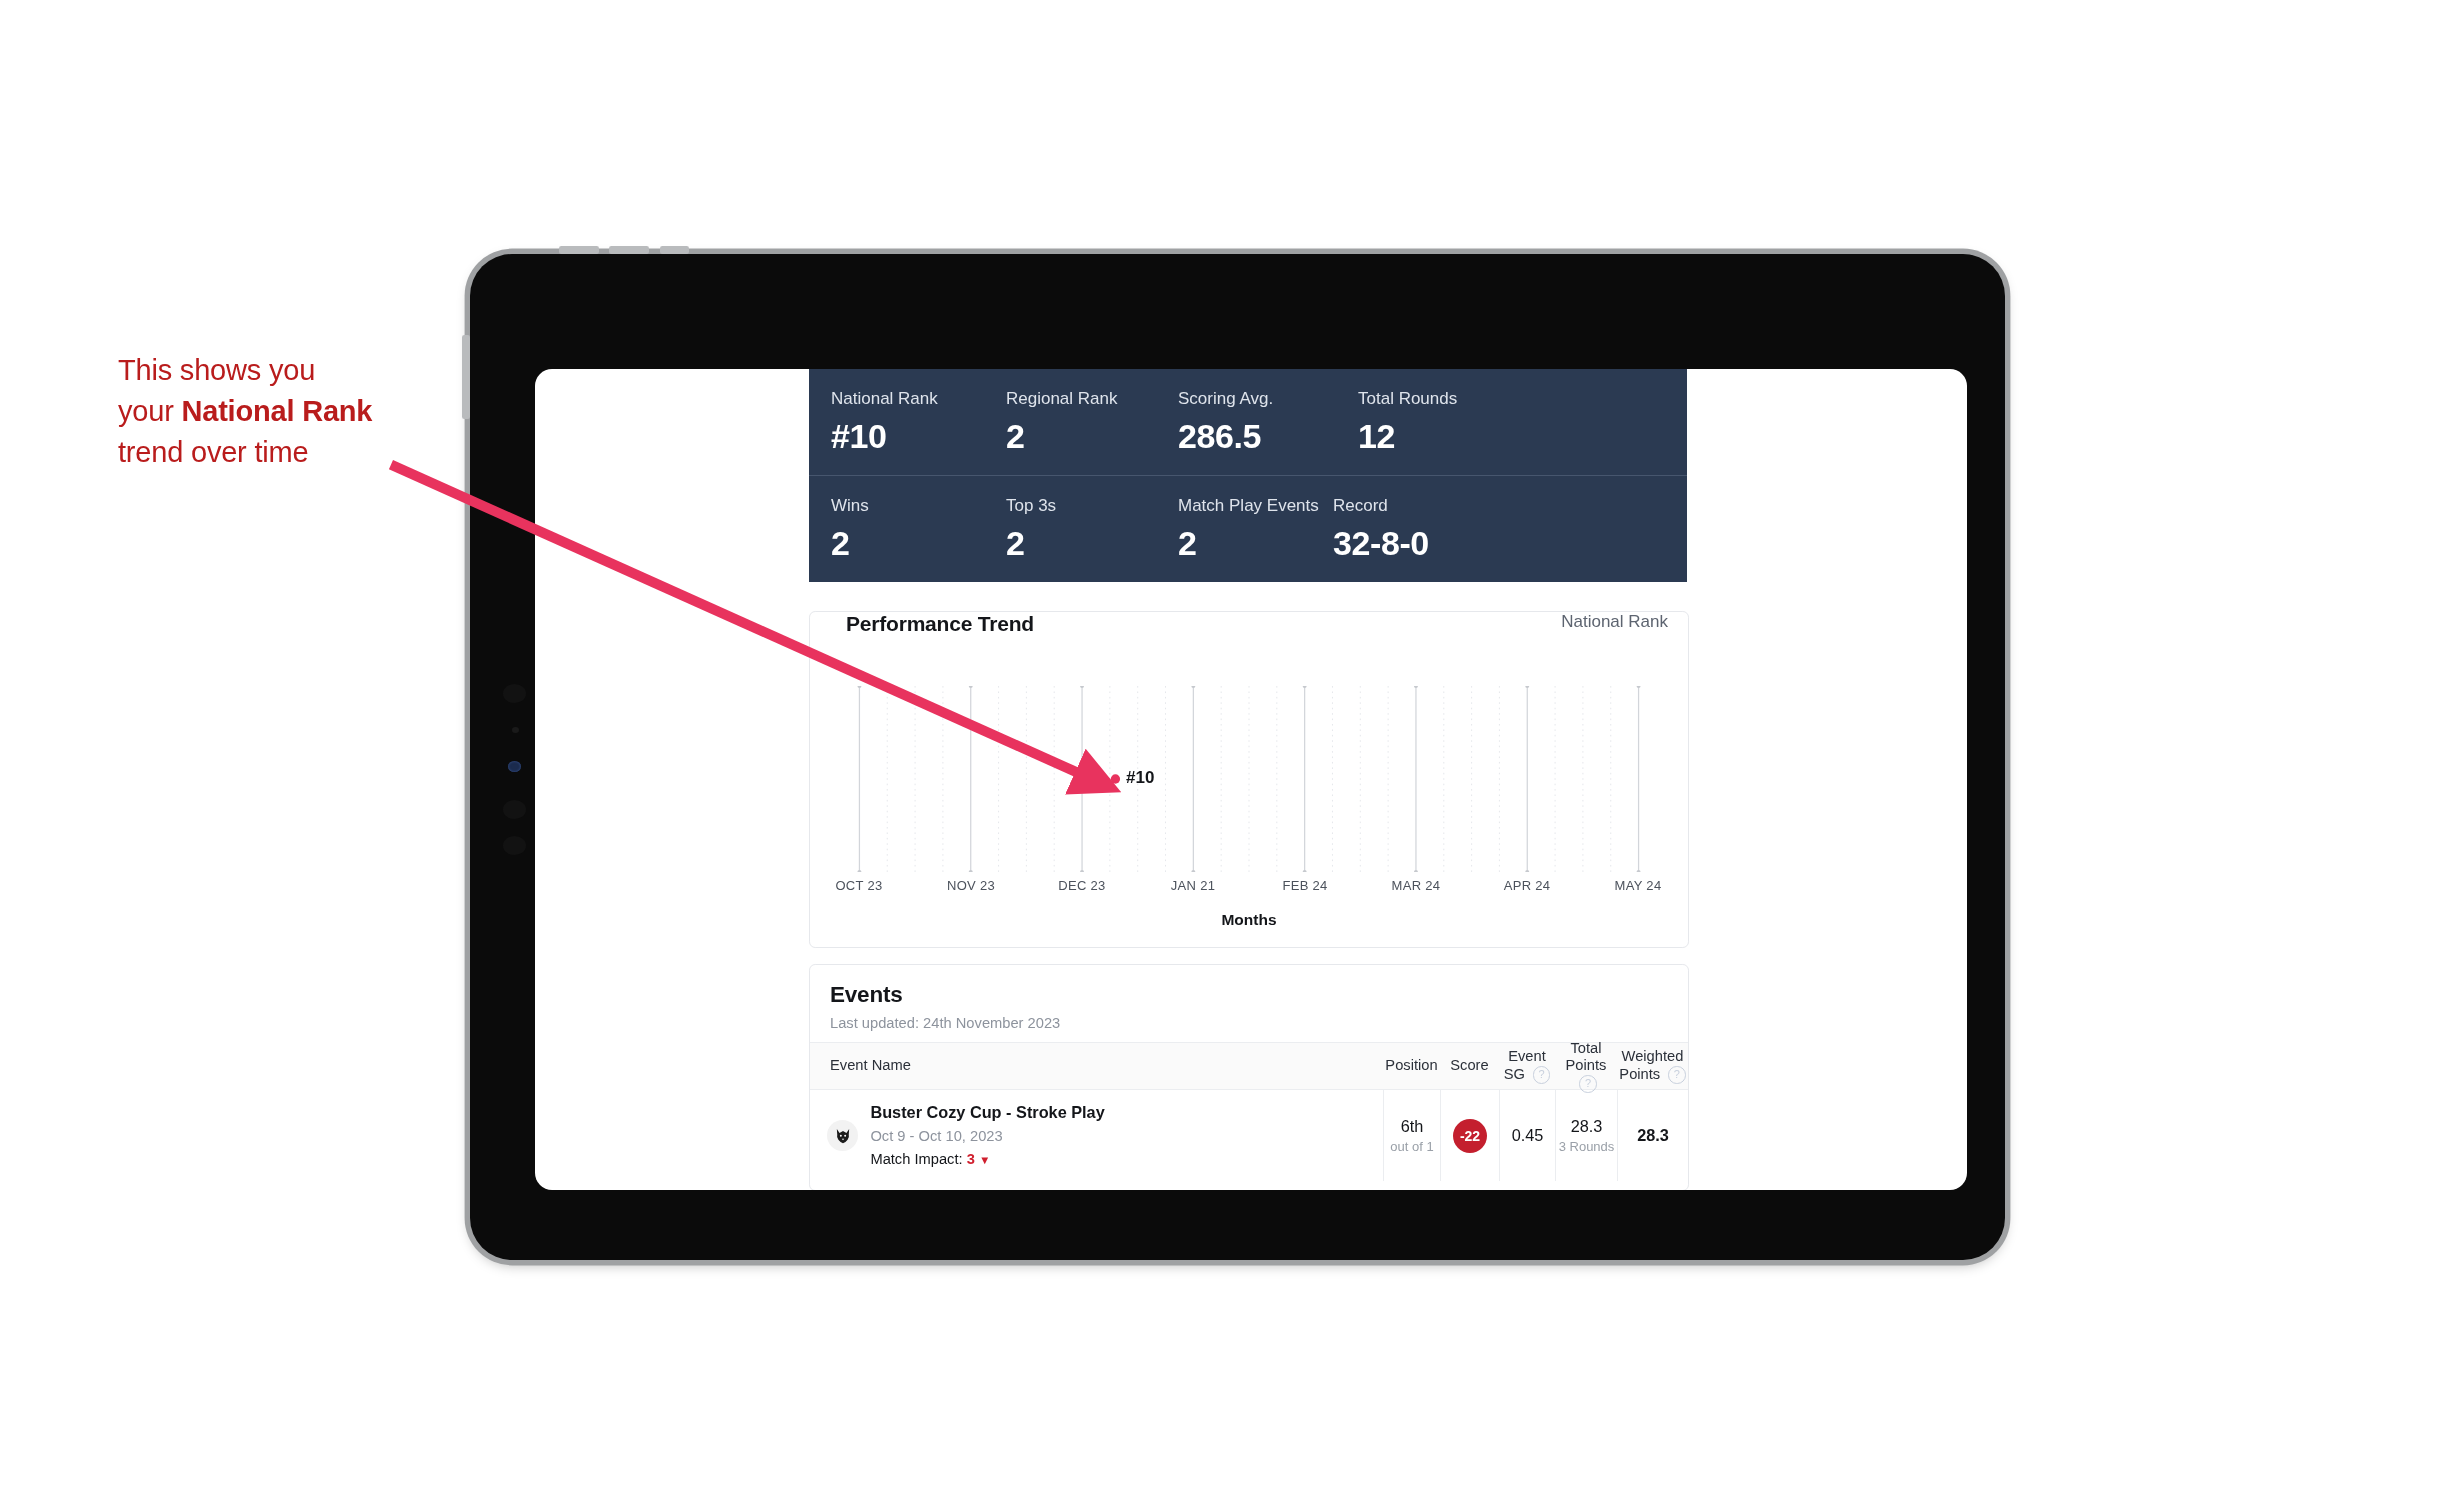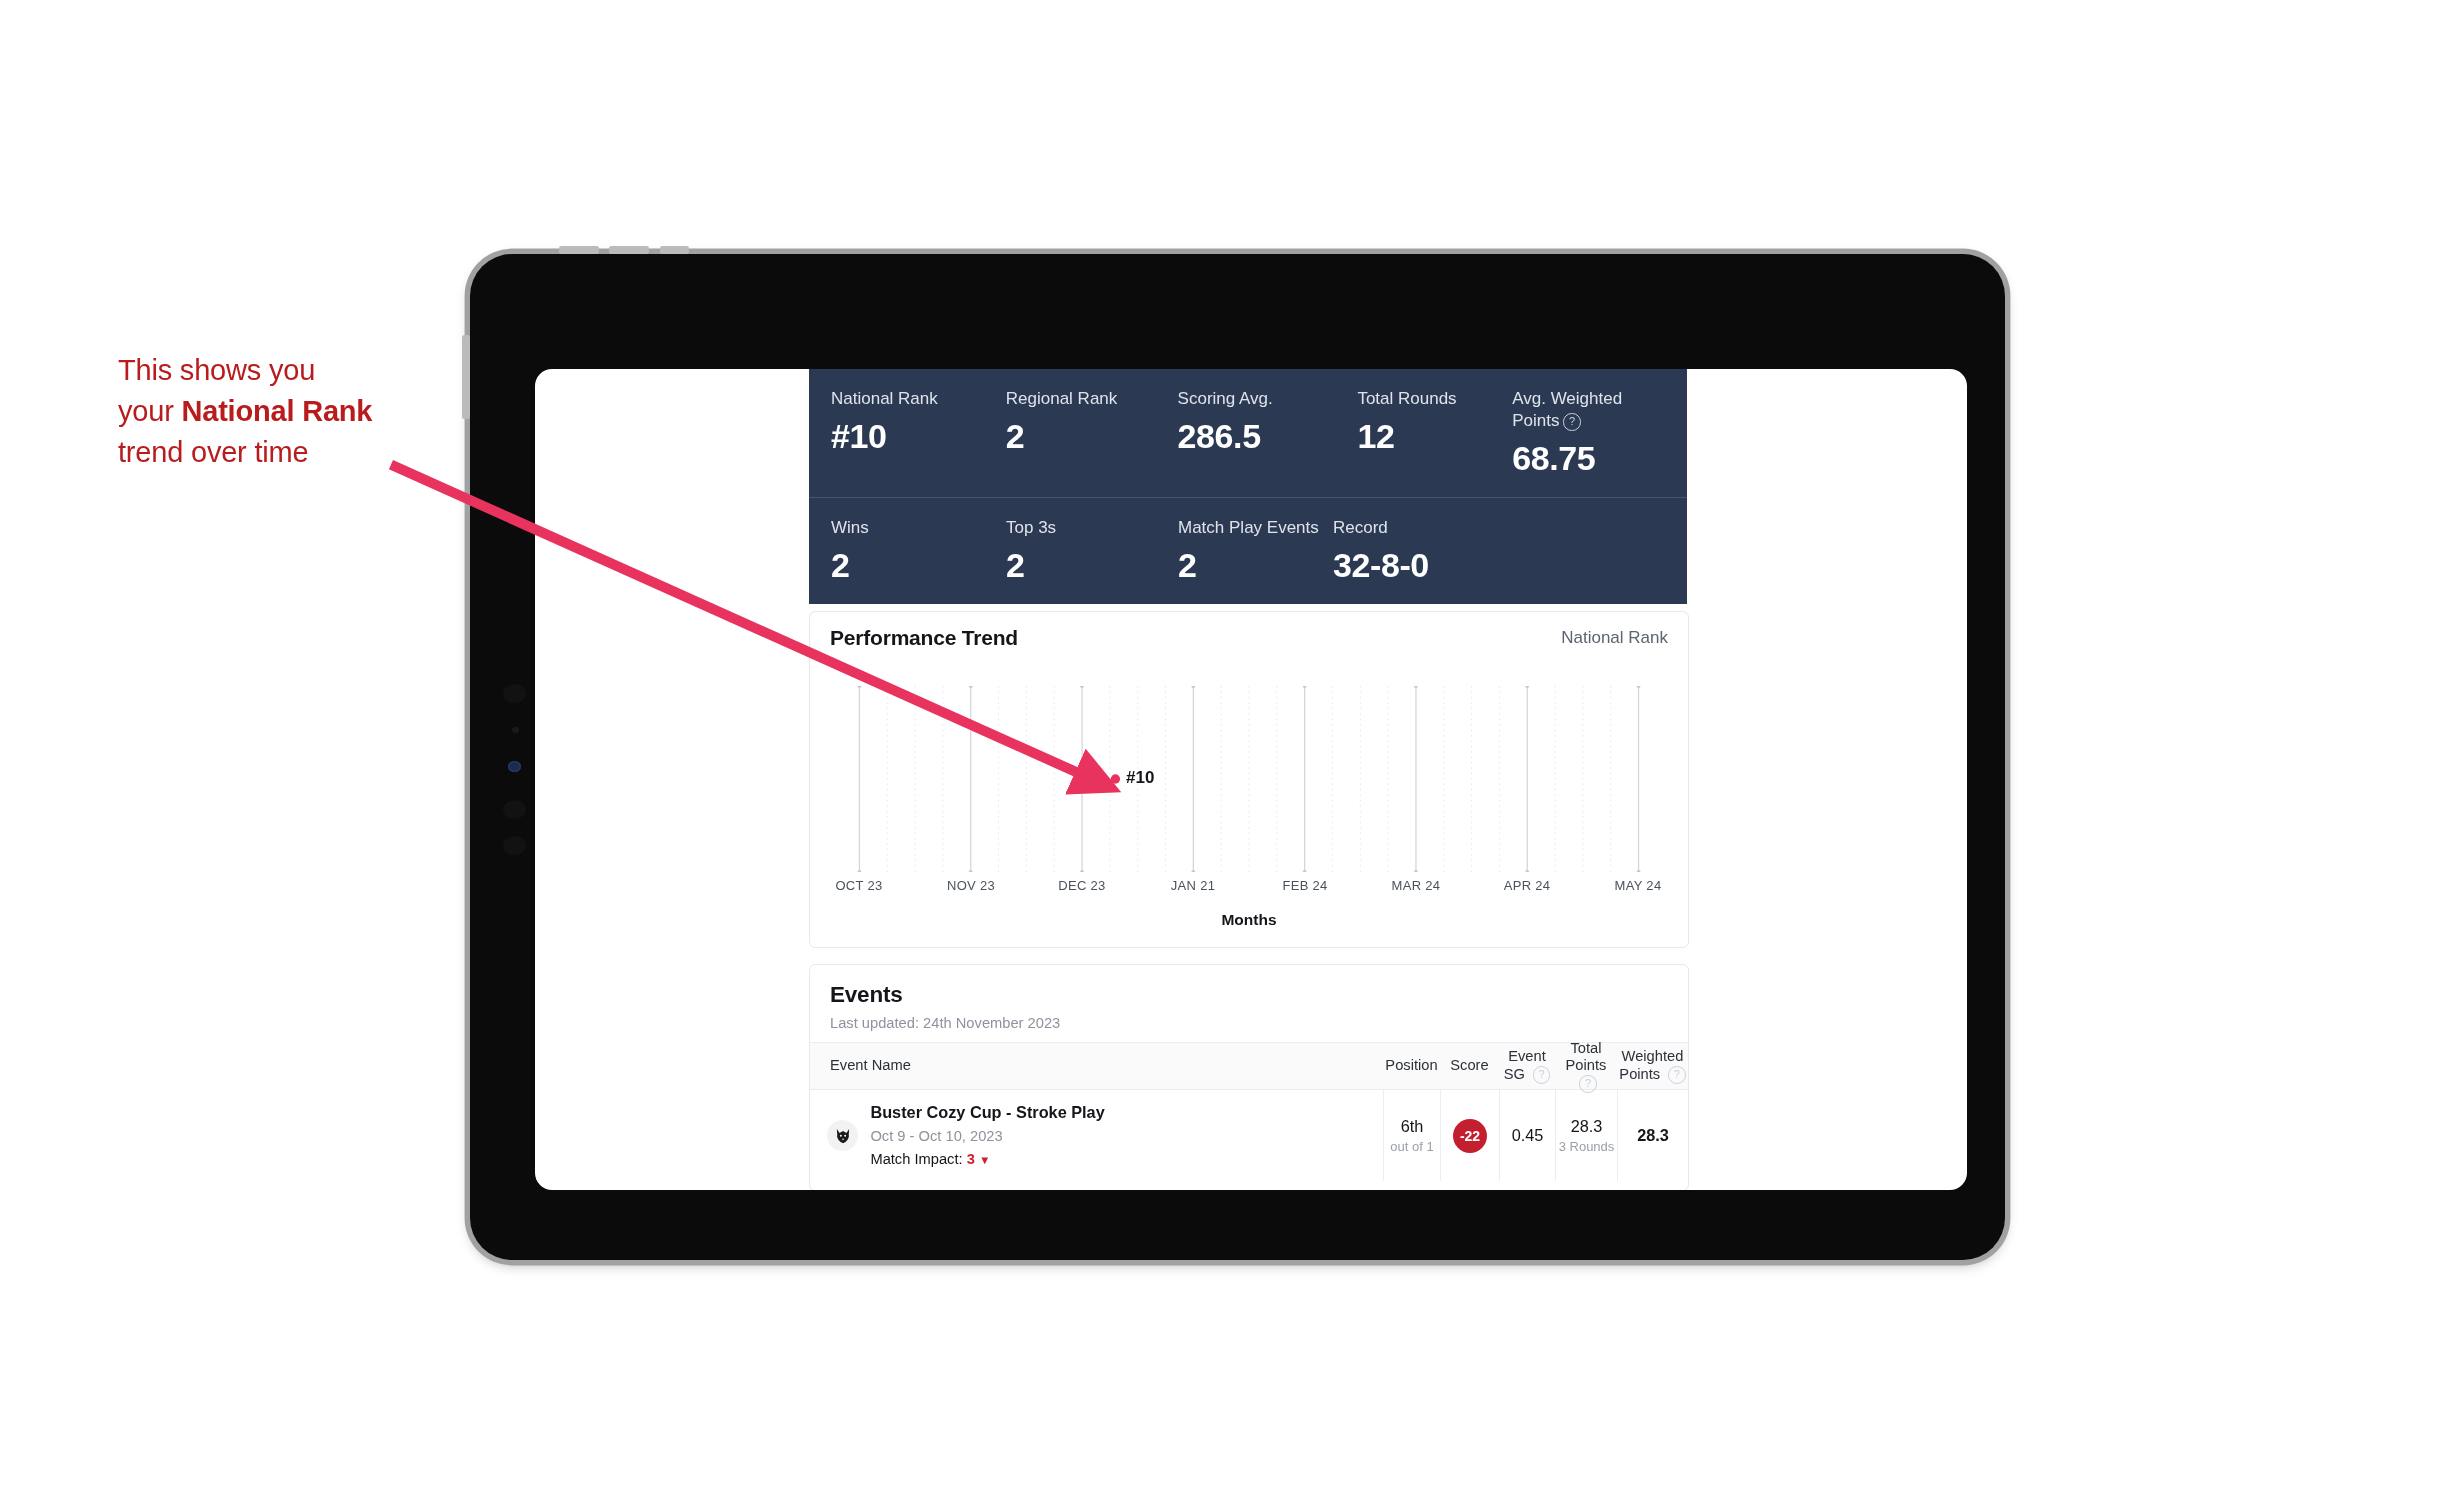--- a/index.html
+++ b/index.html
@@ -75,22 +75,22 @@
 
   
   .card{
     position:absolute;left:274px;background:#ffffff;
     border:0.8px solid #e6e8ec;border-radius:6.2px;
   }
   .chart-card{top:242px;width:878px;height:335px;}
   .events-card{top:595px;width:878px;height:225px;}
 
   .chart-head{
-    position:absolute;left:0;top:0;right:0;height:51px;
-    display:flex;align-items:center;justify-content:space-between;
+    position:absolute;left:16px;top:0;right:0;height:51px;
+    display:flex;justify-content:space-between;
     padding:0 20px;box-sizing:border-box;
   }
   .chart-title{font-size:21px;font-weight:700;color:#14161a;letter-spacing:-0.2px;}
   .chart-legend{font-size:17px;color:#5d6470;}
 
   .plot{position:absolute;left:20px;top:74px;width:838px;height:186px;}
   .plot svg{display:block;}
   .axis-labels{
     position:absolute;left:20px;top:266px;width:838px;height:20px;
   }
@@ -196,24 +196,20 @@
             <div class="label">Regional Rank</div>
             <div class="value">2</div>
           </div>
           <div class="stat c3">
             <div class="label">Scoring Avg.</div>
             <div class="value">286.5</div>
           </div>
           <div class="stat c4">
             <div class="label">Total Rounds</div>
             <div class="value">12</div>
-          </div>
-          <div class="stat c5">
-            <div class="label"><span>Avg. Weighted Points</span><span class="qmark">?</span></div>
-            <div class="value">68.75</div>
           </div>
         </div>
         <div class="stats-row second">
           <div class="stat c1">
             <div class="label">Wins</div>
             <div class="value">2</div>
           </div>
           <div class="stat c2">
             <div class="label">Top 3s</div>
             <div class="value">2</div>

